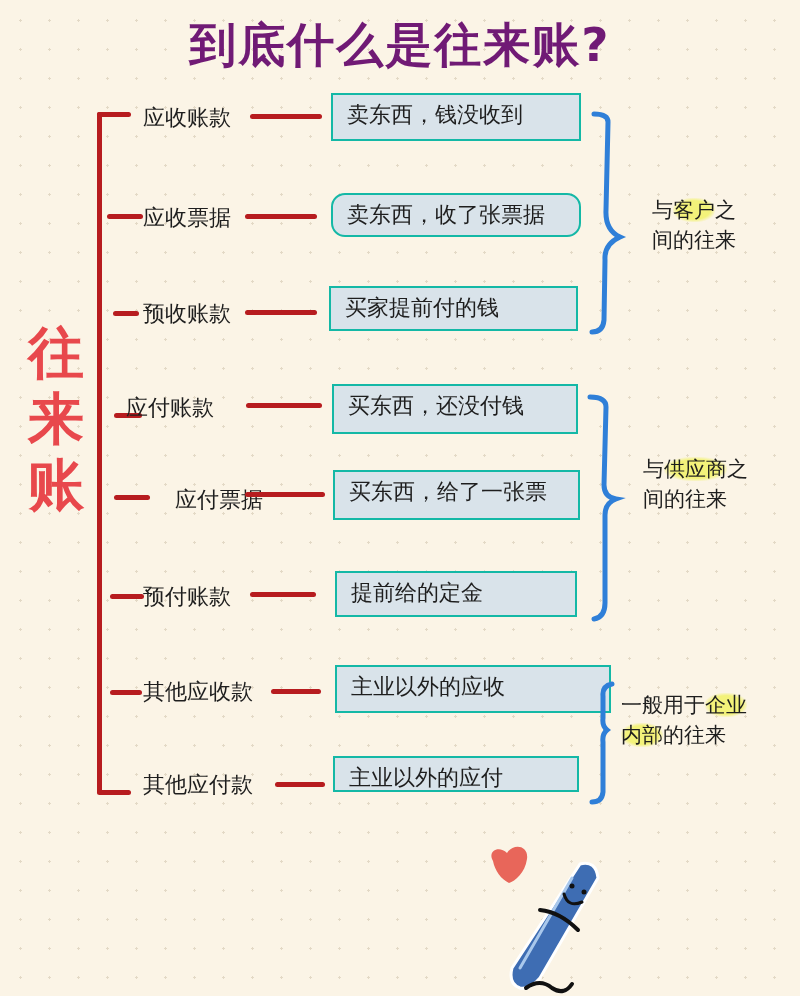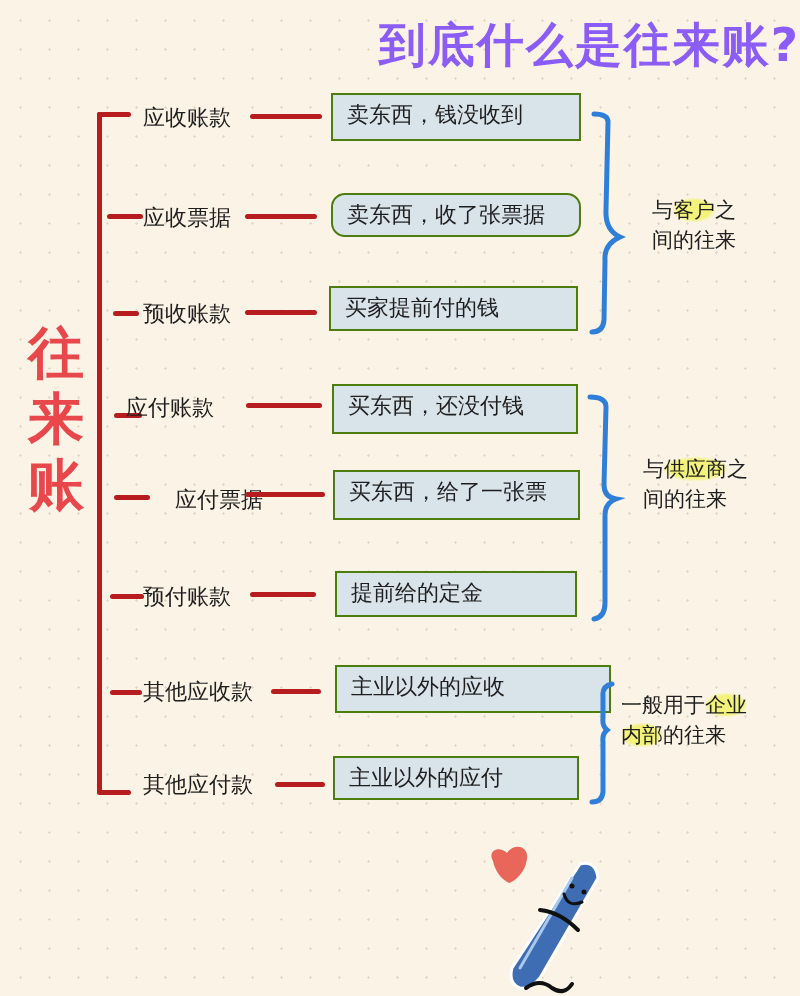--- a/index.html
+++ b/index.html
@@ -7,36 +7,36 @@
     width: 800px; height: 996px; position: relative; overflow: hidden;
     background-color: #fbf4e6;
     background-image: radial-gradient(circle, #e3d9c6 1px, transparent 1.3px);
     background-size: 29px 29px;
     background-position: 6px 6px;
     font-family: "DejaVu Sans", "Liberation Sans", sans-serif;
     color: #1e1e1e;
   }
   .abs { position: absolute; }
   .title {
-    left: 0; width: 800px; top: 14px; text-align: right;
-    font-size: 47px; font-weight: bold; color: #8b5cf6;
+    left: 0; width: 800px; top: 14px; text-align: center;
+    font-size: 47px; font-weight: bold; color: #701a75;
     letter-spacing: 2px;
   }
   .side-title {
     left: 26px; top: 320px; width: 60px;
     font-size: 56px; font-weight: bold; color: #e8484c;
     line-height: 66px; text-align: center;
   }
   .side-title span { display: block; }
   .spine { left: 97px; top: 112px; width: 5px; height: 682px; background: #b71c1f; border-radius: 2px; }
   .stub { height: 5px; background: #b71c1f; border-radius: 3px; }
   .label { font-size: 22px; white-space: nowrap; line-height: 28px; }
   .conn { height: 5px; background: #b71c1f; border-radius: 3px; }
   .box {
-    background: #d9e3ea; border: 2px solid #4d7c0f;
+    background: #d9e3ea; border: 2px solid #14b8a6;
     box-sizing: border-box; font-size: 22px; line-height: 40px;
     padding-left: 14px; white-space: nowrap;
   }
   .note { font-size: 21px; line-height: 30px; white-space: nowrap; }
   .hl { background: radial-gradient(ellipse at center, #f3f27a 55%, rgba(243,242,122,0) 75%); border-radius: 14px; }
   svg.brace { position: absolute; overflow: visible; }
 </style>
 </head>
 <body>
 
@@ -81,21 +81,21 @@
 <div class="abs box" style="left:335px;top:571px;width:242px;height:46px;">提前给的定金</div>
 
 <div class="abs stub" style="left:110px;top:690px;width:32px;"></div>
 <div class="abs label" style="left:143px;top:678px;">其他应收款</div>
 <div class="abs conn" style="left:271px;top:689px;width:50px;"></div>
 <div class="abs box" style="left:335px;top:665px;width:276px;height:48px;">主业以外的应收</div>
 
 <div class="abs stub" style="left:97px;top:790px;width:34px;"></div>
 <div class="abs label" style="left:143px;top:771px;">其他应付款</div>
 <div class="abs conn" style="left:275px;top:782px;width:50px;"></div>
-<div class="abs box" style="left:333px;top:756px;width:246px;height:44px;">主业以外的应付</div>
+<div class="abs box" style="left:333px;top:756px;width:246px;height:36px;">主业以外的应付</div>
 
 <svg class="brace" style="left:590px;top:110px;" width="40" height="225" viewBox="0 0 40 225">
   <path d="M4 4 Q 18 4 18 12 L 16 100 Q 15 120 30 127 Q 14 134 15 150 L 14 210 Q 13 222 2 222" fill="none" stroke="#2f7fd8" stroke-width="5" stroke-linecap="round"></path>
 </svg>
 <svg class="brace" style="left:588px;top:393px;" width="40" height="230" viewBox="0 0 40 230">
   <path d="M2 4 Q 18 4 18 14 L 16 92 Q 16 104 28 106 Q 17 110 17 122 L 17 210 Q 17 224 6 226" fill="none" stroke="#2f7fd8" stroke-width="5" stroke-linecap="round"></path>
 </svg>
 <svg class="brace" style="left:596px;top:680px;" width="30" height="125" viewBox="0 0 30 125">
   <path d="M16 4 Q 6 6 7 16 L 7 38 Q 6 46 11 50 Q 6 54 7 62 L 7 112 Q 6 122 -4 122" fill="none" stroke="#2f7fd8" stroke-width="5" stroke-linecap="round"></path>
 </svg>

